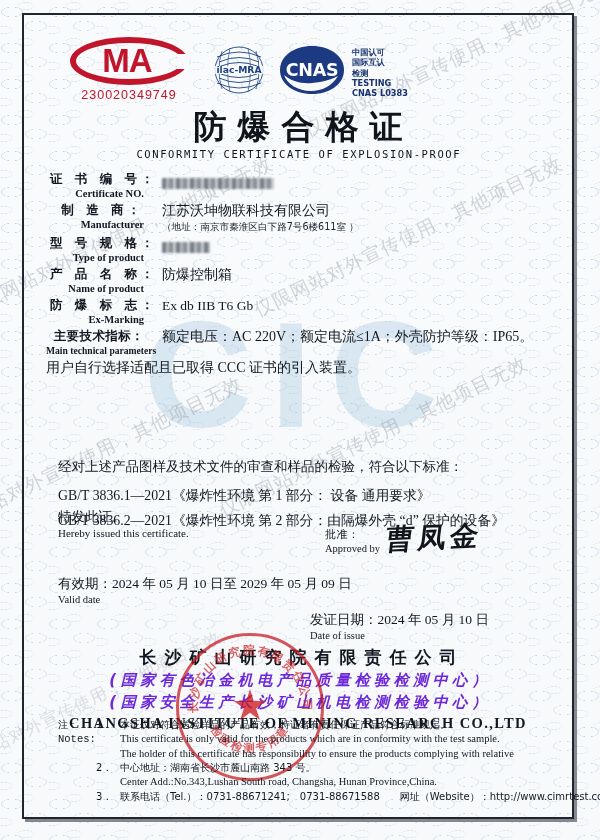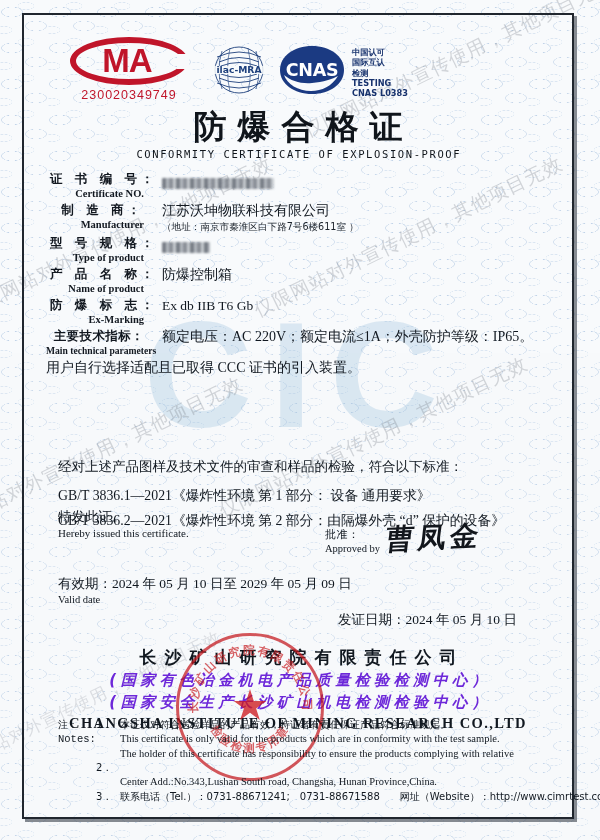--- a/index.html
+++ b/index.html
@@ -346,21 +346,20 @@
   
   .valid {
     position: absolute;
     left: 58px;
     top: 575px;
   }
   .issue {
     position: absolute;
     left: 310px;
     top: 611px;
-    margin-left: 28px;
   }
   .dt-cn {
     font-family: "Liberation Serif", "DejaVu Serif", serif;
     font-size: 13.5px;
     color: #111820;
     line-height: 18px;
     white-space: nowrap;
   }
   .dt-en {
     font-family: "Liberation Serif", serif;
@@ -637,20 +636,21 @@
     <div class="signature">曹凤金</div>
   </div>
 
   <div class="valid">
     <div class="dt-cn"><span>有效期：</span><span>2024 年 05 月 10 日至 2029 年 05 月 09 日</span></div>
     <div class="dt-en">Valid date</div>
   </div>
 
   <div class="issue">
     <div class="dt-cn"><span>发证日期：</span><span>2024 年 05 月 10 日</span></div>
+    <div class="dt-en">Date of issue</div>
   </div>
 
   <div class="issuer">
     <div class="iss-line1">长沙矿山研究院有限责任公司</div>
     <div class="iss-line2">(国家有色冶金机电产品质量检验检测中心）</div>
     <div class="iss-line3">(国家安全生产长沙矿山机电检测检验中心）</div>
     <div class="iss-en">CHANGSHA INSTITUTE OF MINING RESEARCH CO.,LTD</div>
   </div>
 
   <div class="seal">
@@ -681,20 +681,21 @@
       <div class="note-key en">Notes:</div>
       <div class="note-num"></div>
       <div class="note-txt en">This certificate is only valid for the products which are in conformity with the test sample.</div>
     </div>
 
     <div class="note-txt en note-indent">The holder of this certificate has responsibility to ensure the products complying with relative</div>
 
     <div class="note-row">
       <div class="note-key"></div>
       <div class="note-num">2．</div>
+      <div class="note-txt">中心地址：湖南省长沙市麓山南路 343 号。</div>
     </div>
 
     <div class="note-txt en note-indent">Center Add.:No.343,Lushan South road, Changsha, Hunan Province,China.</div>
 
     <div class="note-row">
       <div class="note-key"></div>
       <div class="note-num">3．</div>
       <div class="note-txt nowrap">联系电话（Tel.）：0731-88671241;　0731-88671588　　网址（Website）：http://www.cimrtest.com</div>
     </div>
   </div>

